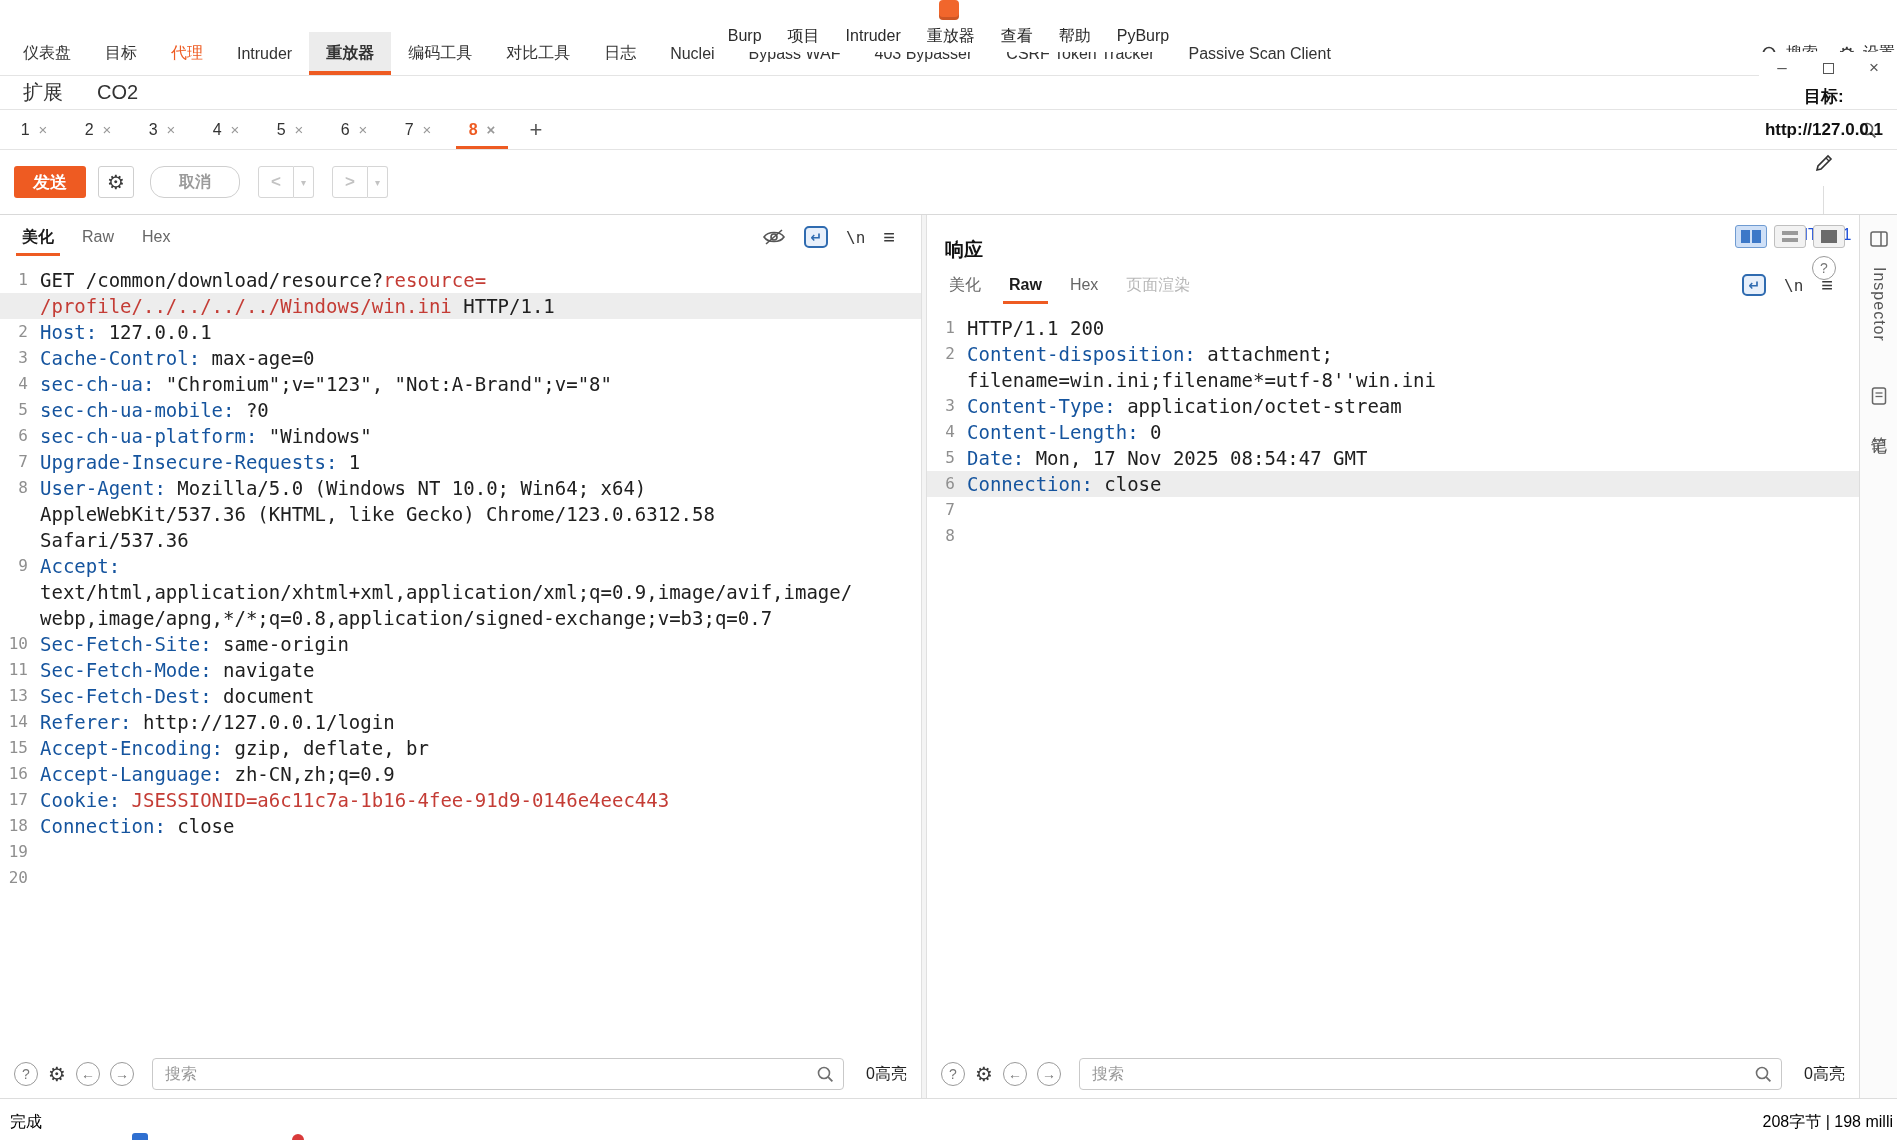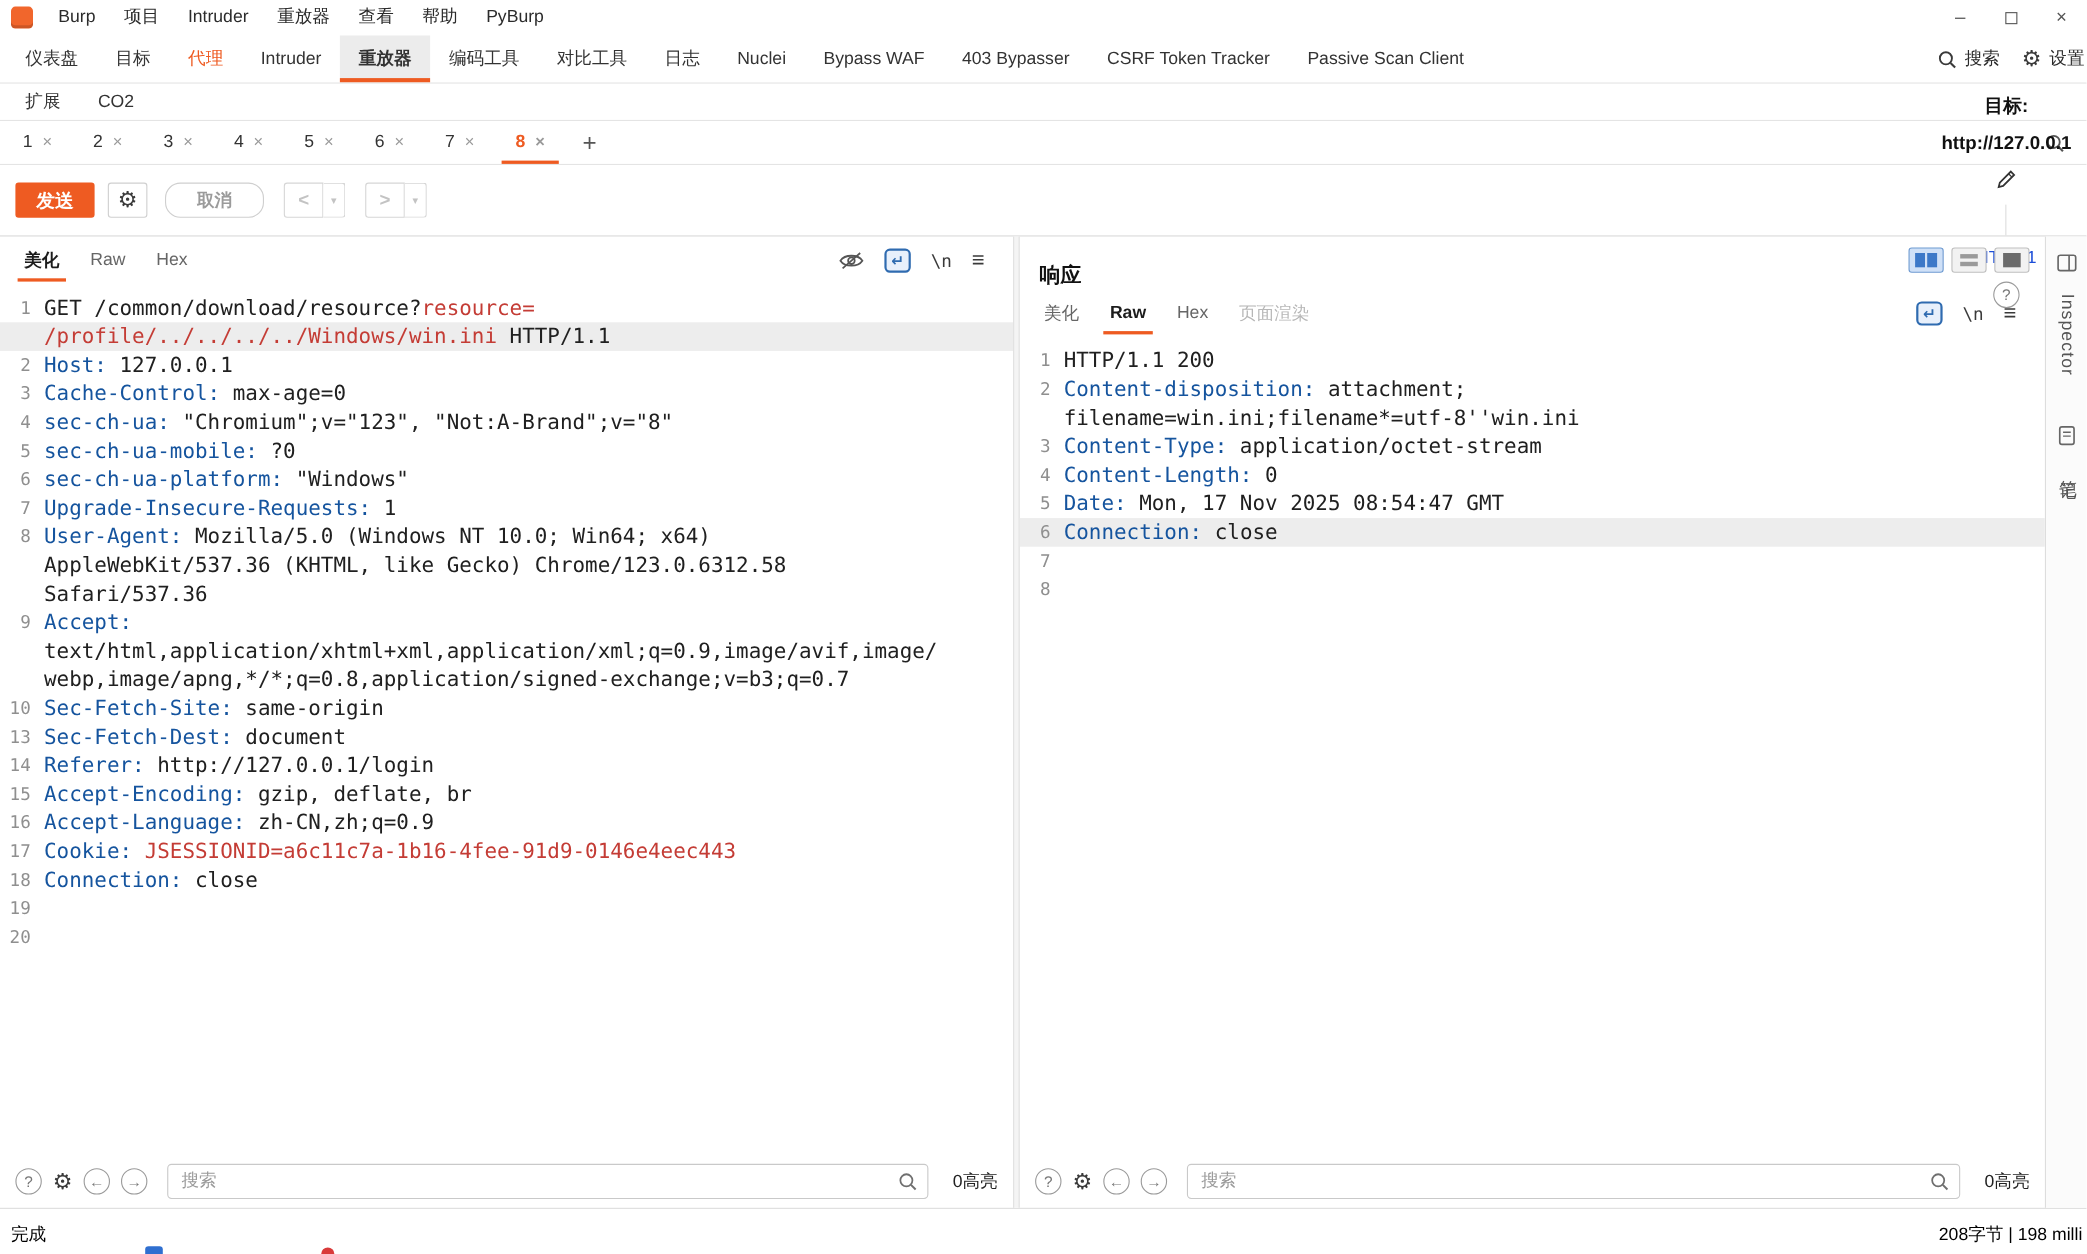--- a/index.html
+++ b/index.html
@@ -2,42 +2,42 @@
 <html style="--accent: #ee5b22; --hblue: #15549e; --hred: #c43c35; --rowbg: #ededed;"><head>
 <meta charset="utf-8">
 <style>
   *{margin:0;padding:0;box-sizing:border-box;}
   html,body{width:1897px;height:1140px;overflow:hidden;background:#fff;
     font-family:"Liberation Sans","DejaVu Sans",sans-serif;color:#222;}
   [data-interactable="true"]{cursor:pointer;}
   input[data-interactable="true"]{cursor:text;}
 
   
-  .titlebar{height:32px;display:flex;align-items:center;position:relative;background:#fff;}
+  .titlebar{height:32px;display:flex;align-items:center;position:relative;background:#fff;flex-direction:column;}
   .logo{width:20px;height:20px;border-radius:4px;background:#f1662c;margin:0 10px 0 10px;flex:none;
         box-shadow:inset 0 -3px 0 rgba(0,0,0,.15);}
   .menu-bar{display:flex;align-items:center;z-index:2;background:#fff;}
   .menu-item{padding:0 13px;font-size:16px;color:#2b2b2b;line-height:32px;white-space:nowrap;}
   .win-title{position:absolute;left:0;right:0;text-align:center;color:#8a8a8a;font-size:16px;pointer-events:none;}
   .win-controls{margin-left:auto;display:flex;z-index:2;background:#fff;}
   .win-btn{width:46px;height:32px;display:flex;align-items:center;justify-content:center;color:#555;font-size:17px;}
   .win-btn .box{width:11px;height:11px;border:1.5px solid #555;display:inline-block;}
 
   
   .maintabs{height:44px;border-bottom:1px solid #e4e4e4;display:flex;align-items:stretch;padding-left:6px;overflow:hidden;}
   .mtabs-list{display:flex;align-items:stretch;}
   .mtab{padding:0 17px;display:flex;align-items:center;font-size:16px;color:#333;position:relative;white-space:nowrap;}
   .mtab.sel{background:#ececec;font-weight:600;}
   .mtab.sel::after{content:"";position:absolute;left:0;right:0;bottom:0;height:4px;background:var(--accent,#ee5b22);}
   .mtab.hot{color:var(--accent,#ee5b22);}
   .tabbar-right{margin-left:auto;display:flex;align-items:center;gap:20px;padding-right:2px;}
   .tabctl{display:flex;align-items:center;gap:7px;font-size:16px;color:#2b2b2b;white-space:nowrap;}
   .gear-glyph{font-size:20px;color:#3a3a3a;line-height:1;}
   .maintabs2{height:34px;border-bottom:1px solid #e4e4e4;display:flex;align-items:stretch;padding-left:6px;}
-  .maintabs2 .mtab{font-size:16px;}
+  .maintabs2 .mtab{font-size:20px;}
 
   
   .rtabbar{height:40px;border-bottom:1px solid #e4e4e4;display:flex;align-items:stretch;padding-left:2px;}
   .rtabs-list{display:flex;align-items:stretch;}
   .rtab{min-width:64px;padding:0 12px;display:flex;align-items:center;justify-content:center;gap:9px;
         font-size:16px;color:#333;position:relative;}
   .rtab .rx{color:#999;font-size:15px;}
   .rtab.sel{color:var(--accent,#ee5b22);font-weight:700;}
   .rtab.sel::after{content:"";position:absolute;left:6px;right:6px;bottom:0;height:3px;background:var(--accent,#ee5b22);}
   .newtab{width:44px;display:flex;align-items:center;justify-content:center;font-size:22px;color:#555;}
@@ -336,20 +336,24 @@
         </div>
         <div class="crow" data-interactable="true">
           <span class="gut" data-interactable="false"></span>
           <span class="line" data-interactable="false"><span class="seg-t">webp,image/apng,*/*;q=0.8,application/signed-exchange;v=b3;q=0.7</span></span>
         </div>
         <div class="crow" data-interactable="true">
           <span class="gut" data-interactable="false">10</span>
           <span class="line" data-interactable="false"><span class="seg-h">Sec-Fetch-Site:</span><span class="seg-t"> same-origin</span></span>
         </div>
         <div class="crow" data-interactable="true">
+          <span class="gut" data-interactable="false">11</span>
+          <span class="line" data-interactable="false"><span class="seg-h">Sec-Fetch-Mode:</span><span class="seg-t"> navigate</span></span>
+        </div>
+        <div class="crow" data-interactable="true">
           <span class="gut" data-interactable="false">13</span>
           <span class="line" data-interactable="false"><span class="seg-h">Sec-Fetch-Dest:</span><span class="seg-t"> document</span></span>
         </div>
         <div class="crow" data-interactable="true">
           <span class="gut" data-interactable="false">14</span>
           <span class="line" data-interactable="false"><span class="seg-h">Referer:</span><span class="seg-t"> http://127.0.0.1/login</span></span>
         </div>
         <div class="crow" data-interactable="true">
           <span class="gut" data-interactable="false">15</span>
           <span class="line" data-interactable="false"><span class="seg-h">Accept-Encoding:</span><span class="seg-t"> gzip, deflate, br</span></span>

